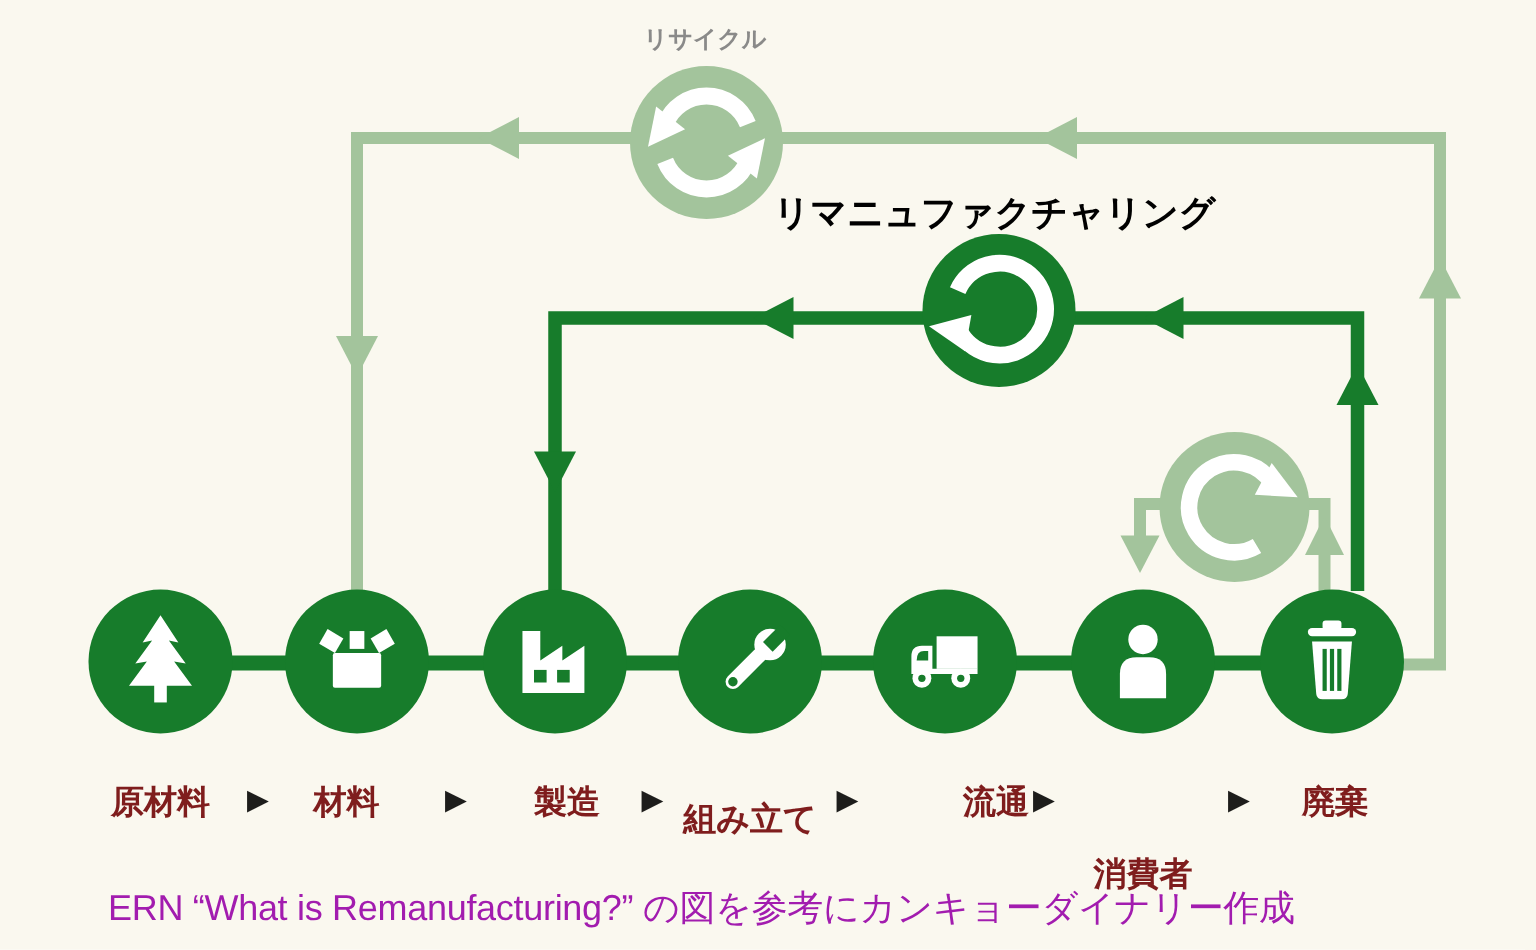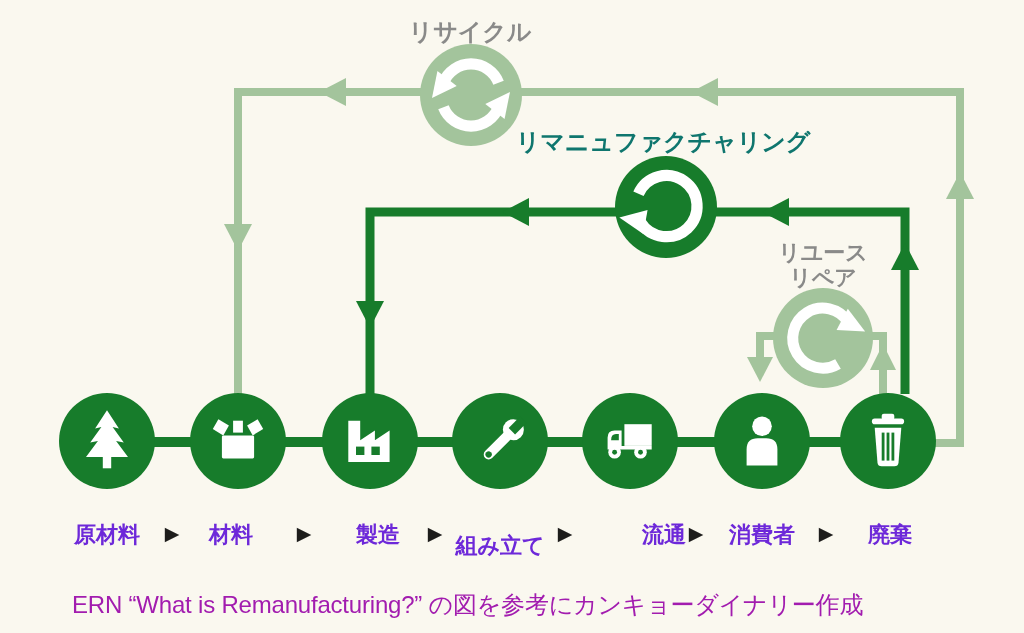--- a/index.html
+++ b/index.html
@@ -16,32 +16,32 @@
   .node svg{width:70px;height:70px;}
   .loop-icon{
     position:absolute;border-radius:50%;
     display:flex;align-items:center;justify-content:center;
   }
   .loop-icon.dark{background:#177c2b;}
   .loop-icon.light{background:#a3c49c;}
   .loop-icon svg{width:100%;height:100%;}
   .stage-label{
     position:absolute;transform:translateX(-50%);
-    font-size:22px;font-weight:700;color:#6d28d9;white-space:nowrap;top:520px;
+    font-size:22px;font-weight:700;color:#7f1d1d;white-space:nowrap;top:520px;
   }
   .sep{
     position:absolute;transform:translateX(-50%);
     font-size:19px;color:#1d1d1b;top:522px;
   }
   .loop-label{
     position:absolute;transform:translateX(-50%);
     font-weight:700;white-space:nowrap;text-align:center;
   }
   .loop-label.gray{color:#8a8a89;}
-  .loop-label.black{color:#0f766e;}
+  .loop-label.black{color:#000000;}
   .caption{
     position:absolute;left:72px;top:589px;
     font-size:24px;color:#a21caf;white-space:nowrap;letter-spacing:-0.2px;
   }
 </style>
 </head>
 <body>
 
 <div class="diagram">
 
@@ -89,26 +89,22 @@
     </svg>
   </div>
 
   <div class="loop-icon light" style="left:773px;top:288px;width:100px;height:100px;">
     <svg viewBox="-50 -50 100 100">
       <path d="M15,26 A30,30 0 1 1 25,-16" stroke="#fff" stroke-width="11" fill="none"></path>
       <polygon points="0,16 -12,-10 12,-10" fill="#fff" transform="translate(28,-14) rotate(-62)"></polygon>
     </svg>
   </div>
 
-  <div class="loop-label gray" style="left:470px;top:16px;font-size:24px;">リサイクル</div>
+  <div class="loop-label gray" style="left:470px;top:16px;font-size:16px;">リサイクル</div>
   <div class="loop-label black" style="left:663px;top:126px;font-size:24px;">リマニュファクチャリング</div>
-  <div class="loop-label gray" style="left:823px;top:240px;font-size:22px;line-height:25px;">
-    <div>リユース</div>
-    <div>リペア</div>
-  </div>
 
   <div class="node" style="left:59px;top:393px;">
     <svg viewBox="0 0 100 100">
       <polygon points="50,6 67,32 58,30 74,52 63,50 80,73 20,73 37,50 26,52 42,30 33,32" fill="#fff"></polygon>
       <rect x="44" y="70" width="12" height="19" fill="#fff"></rect>
     </svg>
   </div>
   <div class="node" style="left:190px;top:393px;">
     <svg viewBox="0 0 100 100">
       <rect x="27" y="42" width="46" height="33" rx="2" fill="#fff"></rect>
@@ -160,21 +156,21 @@
       <rect x="48" y="38" width="4" height="40" fill="#177c2b"></rect>
       <rect x="55" y="38" width="4" height="40" fill="#177c2b"></rect>
     </svg>
   </div>
 
   <div class="stage-label" style="left:107px;">原材料</div>
   <div class="stage-label" style="left:231px;">材料</div>
   <div class="stage-label" style="left:378px;">製造</div>
   <div class="stage-label" style="left:500px;margin-top:11px;">組み立て</div>
   <div class="stage-label" style="left:664px;">流通</div>
-  <div class="stage-label" style="left:762px;">消費者</div>
+  <div class="stage-label" style="left:762px;margin-top:48px;">消費者</div>
   <div class="stage-label" style="left:890px;">廃棄</div>
 
   <div class="sep" style="left:172px;">▶</div>
   <div class="sep" style="left:304px;">▶</div>
   <div class="sep" style="left:435px;">▶</div>
   <div class="sep" style="left:565px;">▶</div>
   <div class="sep" style="left:696px;">▶</div>
   <div class="sep" style="left:826px;">▶</div>
 
   <div class="caption">ERN “What is Remanufacturing?” の図を参考にカンキョーダイナリー作成</div>

